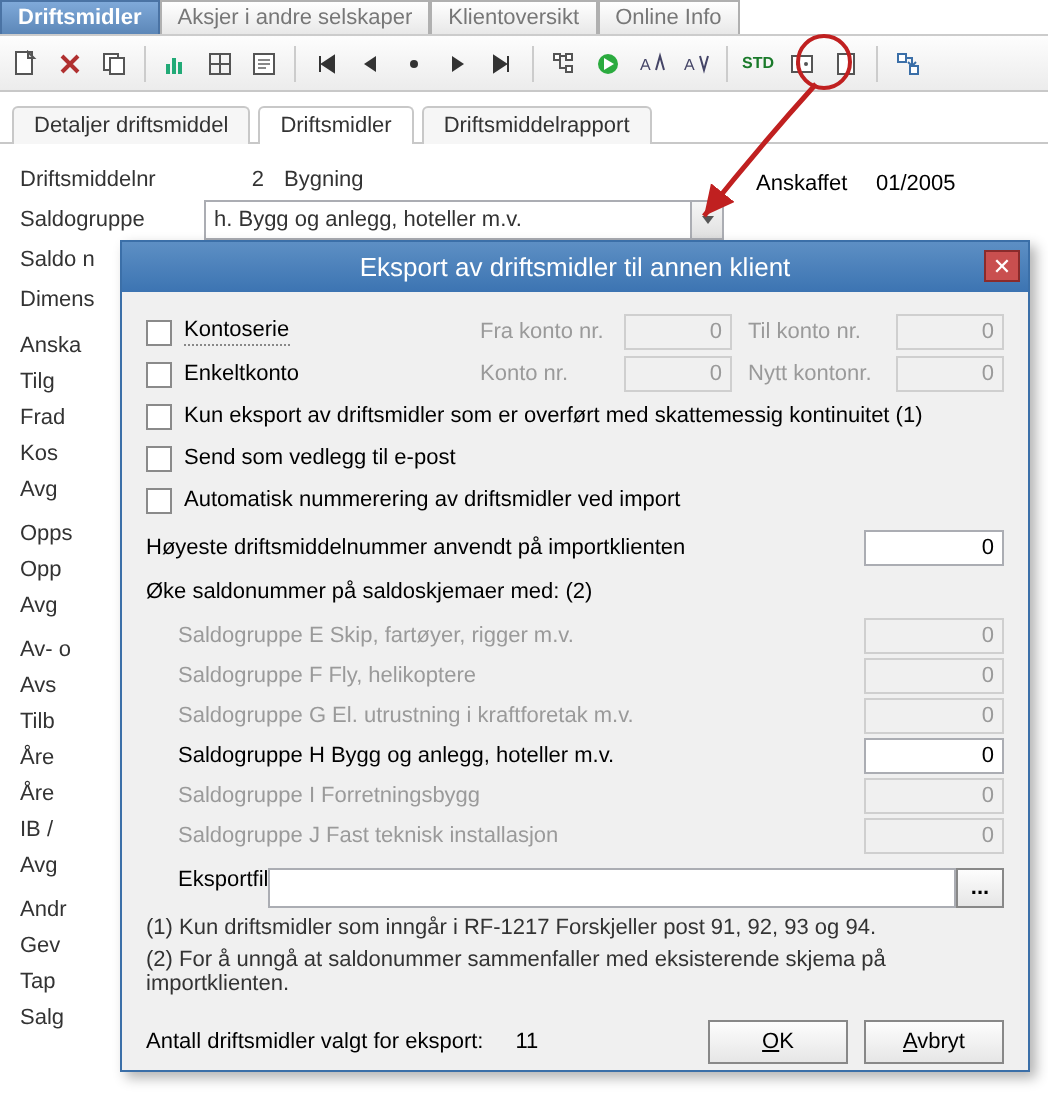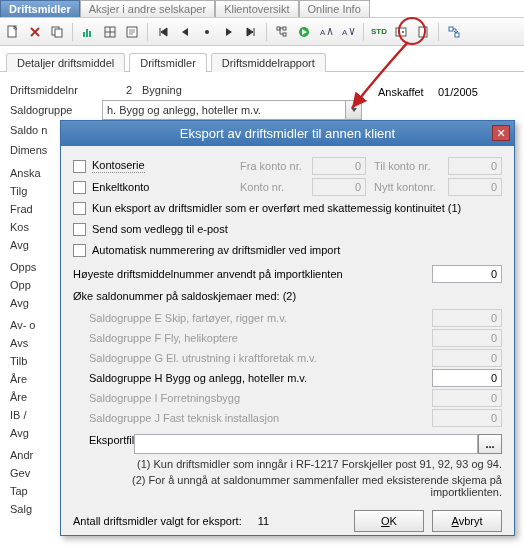--- a/index.html
+++ b/index.html
@@ -136,21 +136,21 @@
     display: flex; align-items: center; justify-content: flex-end;
   }
   .numbox.dis { background: #f0f0f0; border-color: #cfcfcf; color: #9a9a9a; }
   .spacer { flex: 1; }
   .grid { margin: 2px 0 0 16px; }
   .grow { display: flex; align-items: center; height: 20px; }
   .grow .glabel { flex: 1; font-size: 11px; }
   .exportline { display: flex; gap: 0; margin: 6px 0 4px 16px; }
   .exportline .inp { flex:1; height:20px; border:1px solid #abadb3; background:#fff; }
   .exportline .browse { width:24px; height:20px; border:1px solid #888; background:linear-gradient(#fdfdfd,#e6e6e6); display:flex; align-items:center; justify-content:center; font-weight:bold; }
-  .note { font-size: 11px; margin: 4px 0; color: #333; text-align: right; }
+  .note { font-size: 11px; margin: 4px 0; color: #333; }
   .dlg-footer {
     display: flex; align-items: center; padding: 8px 0 0 0; gap: 8px;
   }
   .btn {
     min-width: 70px; height: 22px;
     border: 1px solid #888;
     background: linear-gradient(#fdfdfd,#e6e6e6);
     display: flex; align-items: center; justify-content: center;
     font-size: 11px;
   }

